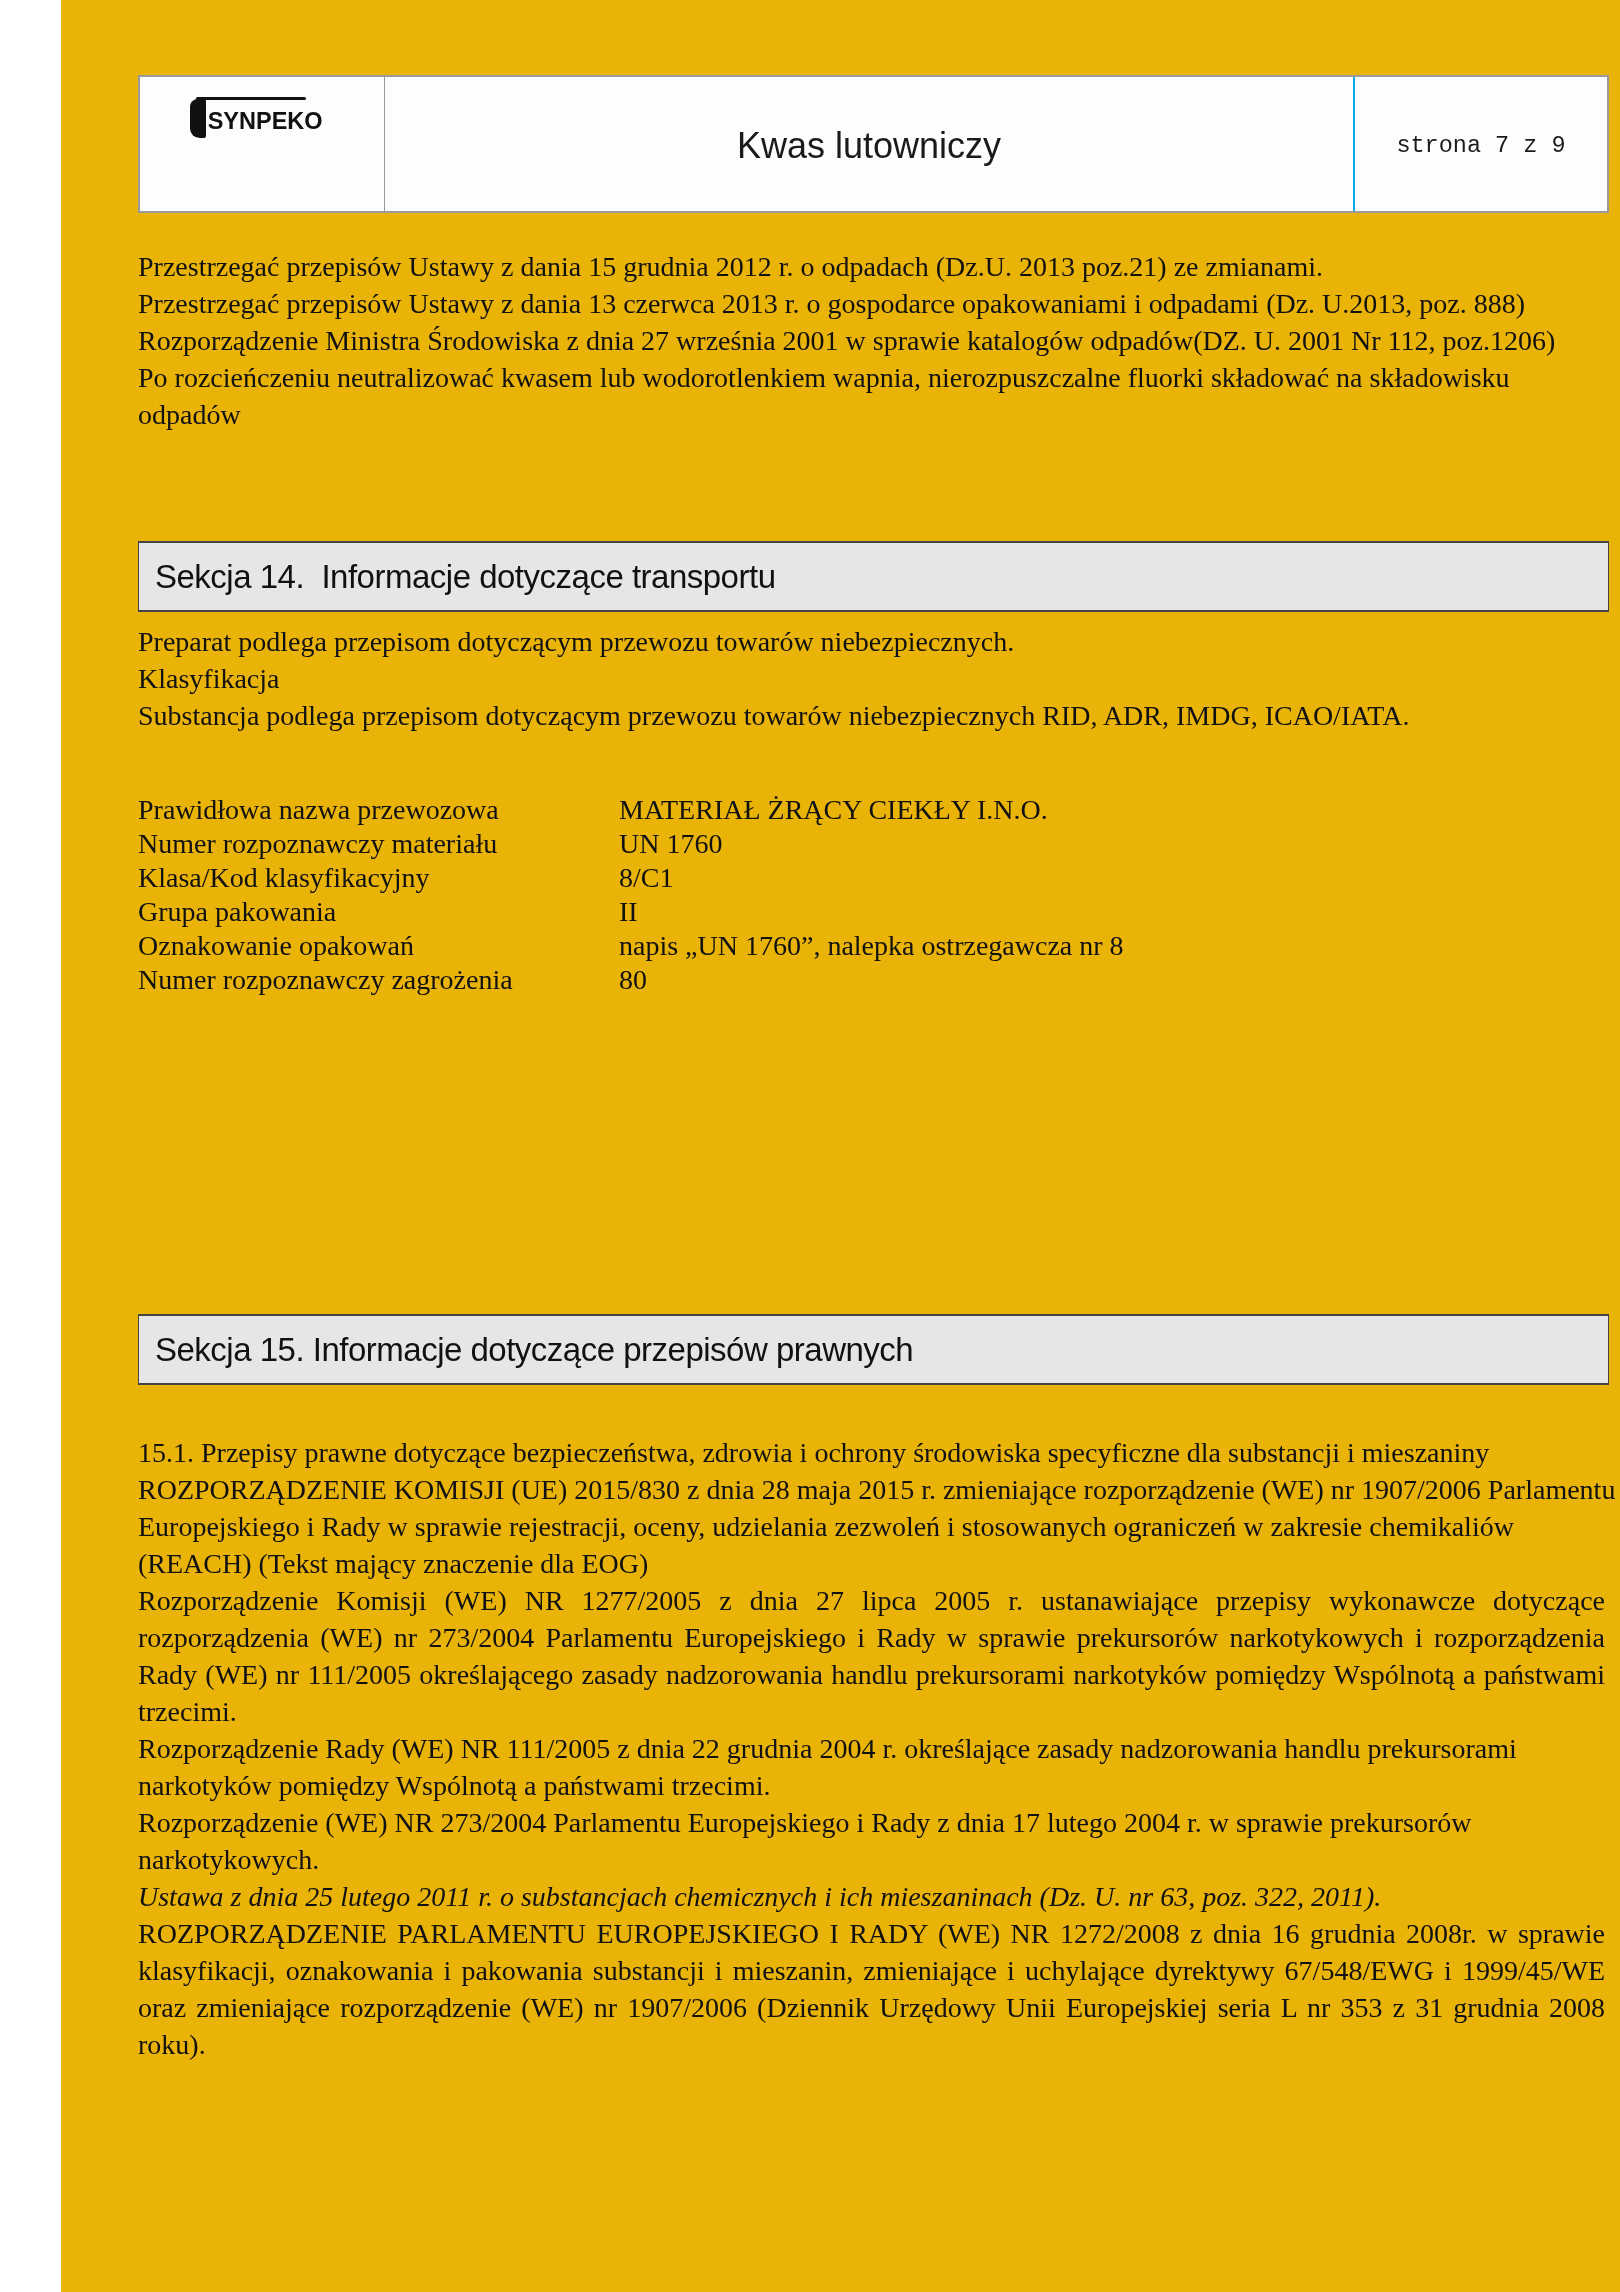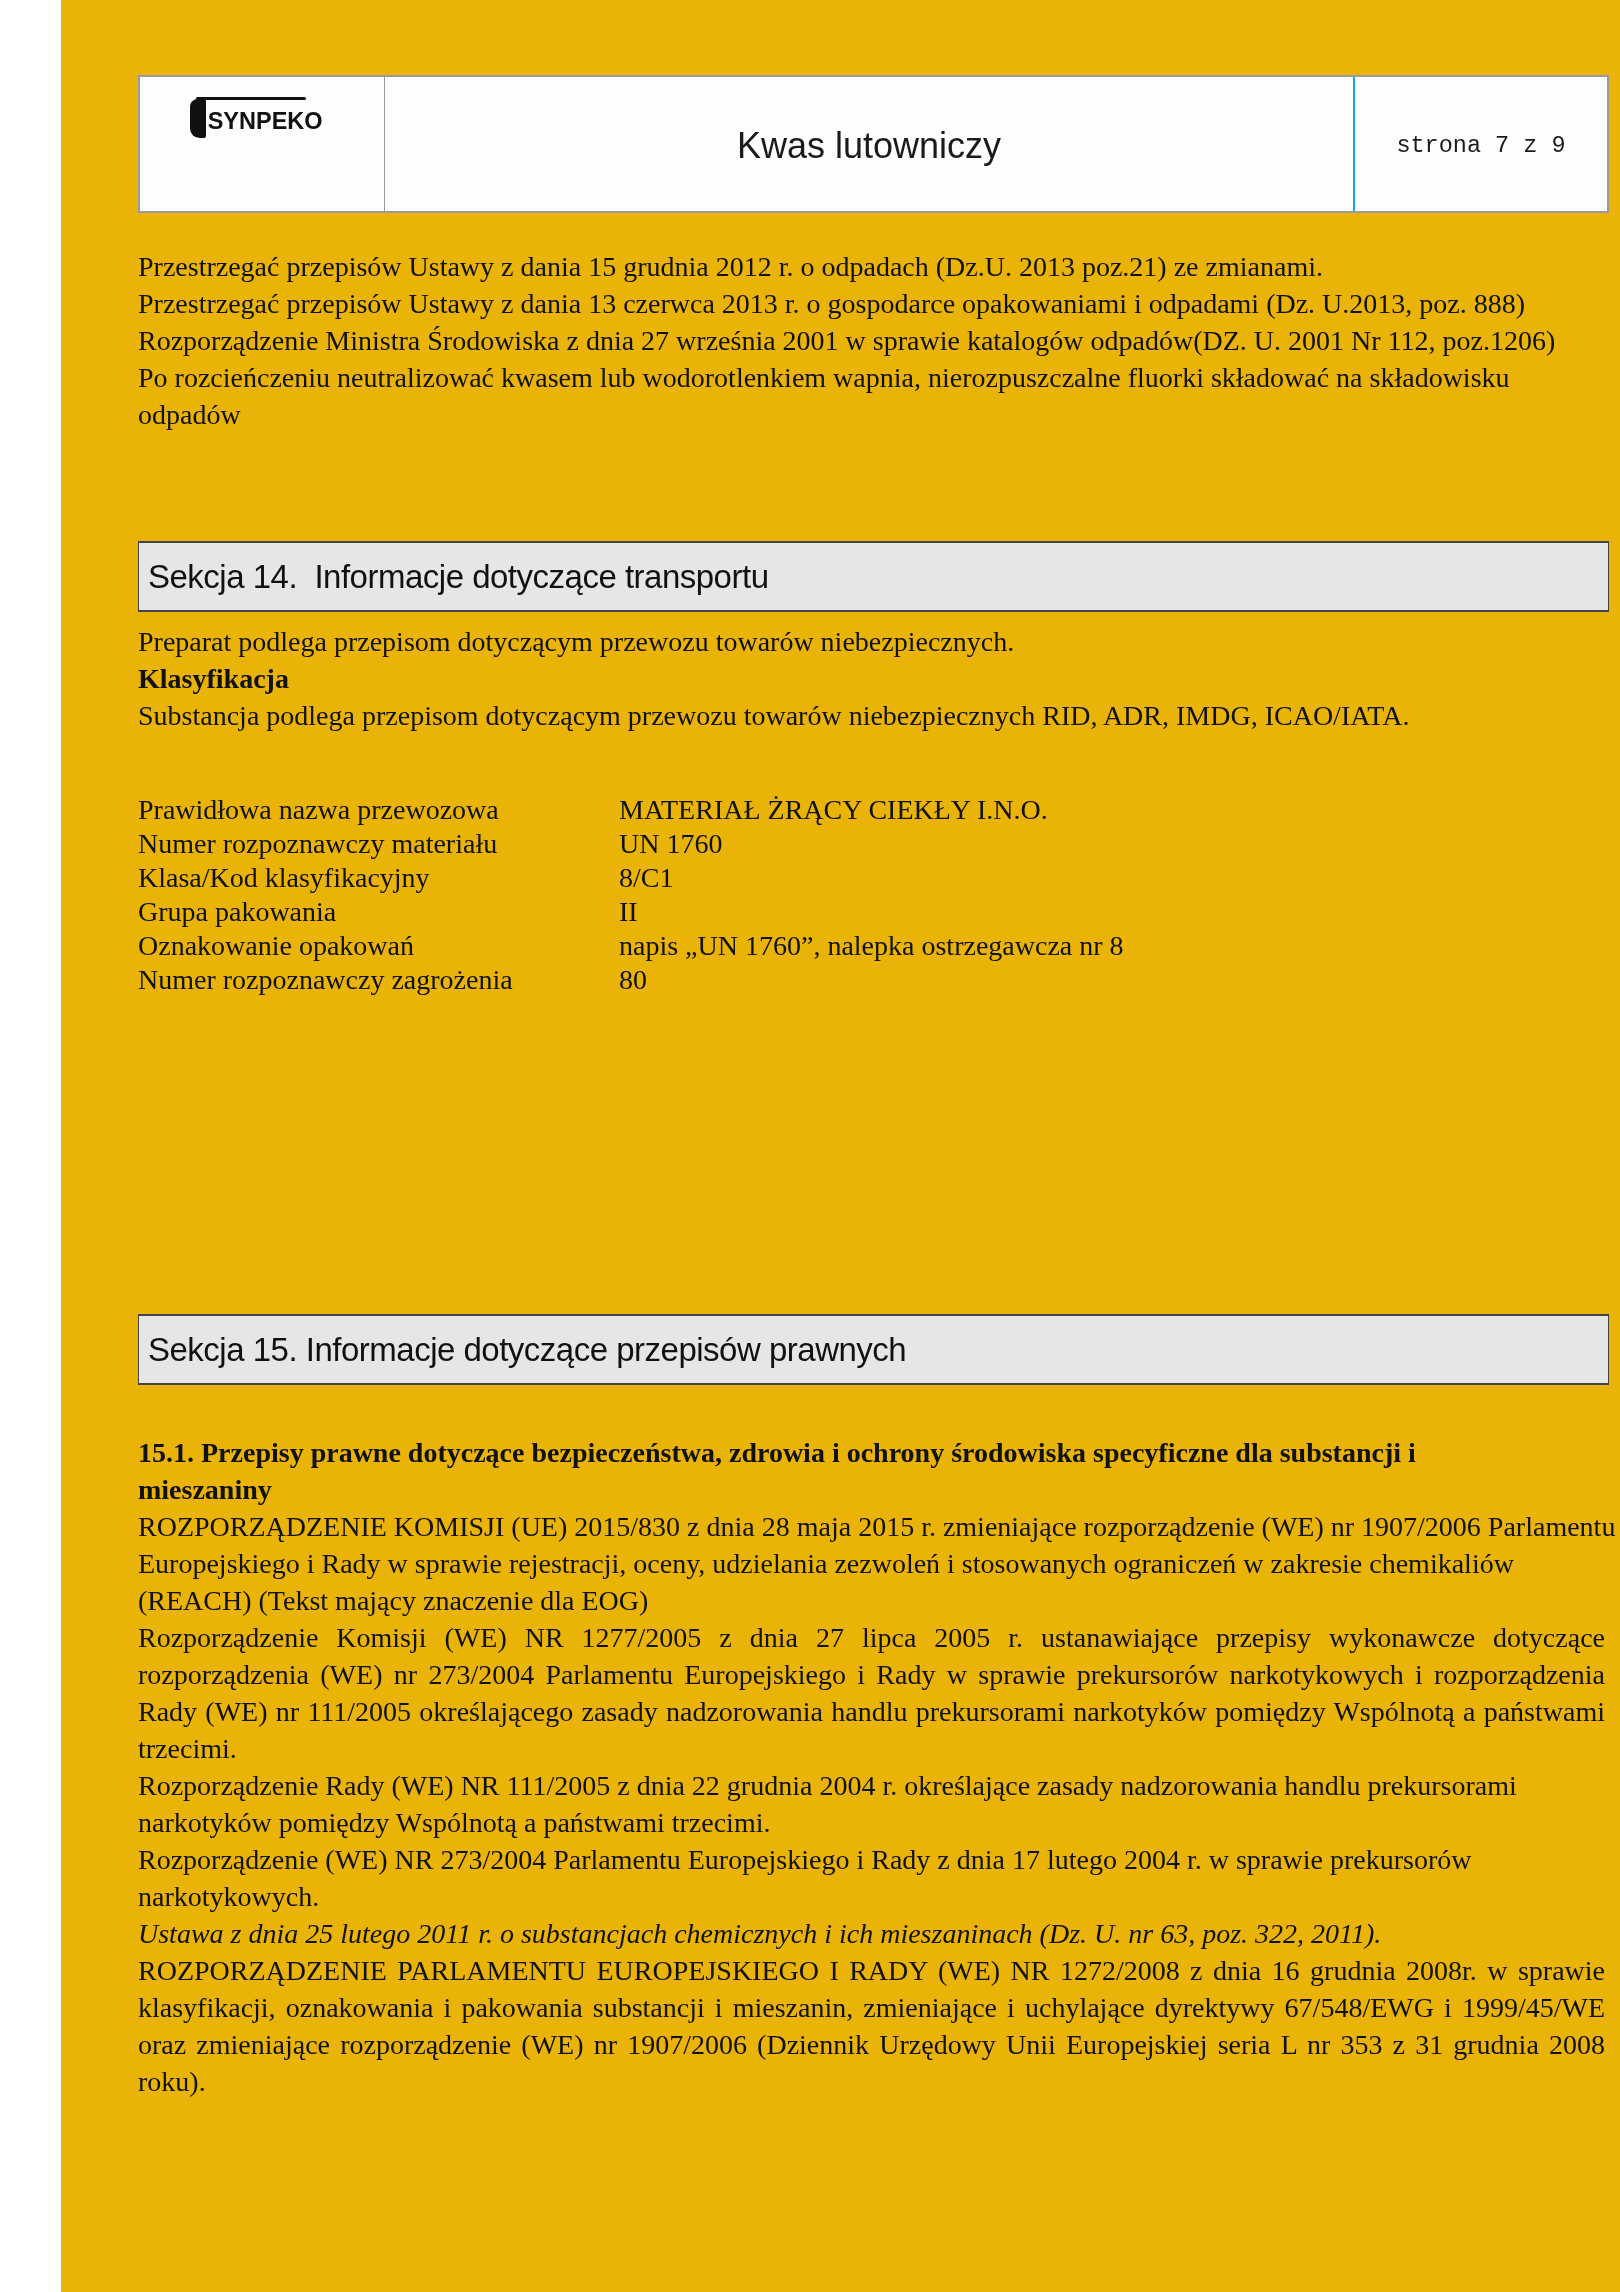--- a/index.html
+++ b/index.html
@@ -18,26 +18,26 @@
     .logo .bar { position: absolute; left: 5.9px; top: -2px; width: 110px; height: 3.9px; background: #111; border-radius: 2px; }
     .logo .name { font-family: "Liberation Sans", sans-serif; font-weight: bold; font-size: 23.5px; letter-spacing: 0px; color: #111; margin-top: 5.9px; }
     .doc-title { font-family: "Liberation Sans", sans-serif; font-size: 36px; color: #1a1a1a; margin-top: 3.9px; }
     .page-num { font-family: Liberation Mono, monospace; font-size: 23.5px; color: #1a1a1a; margin-top: 3.9px; }
 
     
     .text { font-family: "Liberation Serif", serif; font-size: 28px; line-height: 37px; color: #111; }
     .block { position: absolute; left: 77px; width: 1467px; }
     .block p { margin: 0; }
     .justify { text-align: justify; text-align-last: left; }
-    .bold { font-weight: bold; }
+    .bold { font-weight: normal; }
 
     
     .section-bar { position: absolute; left: 77px; width: 1471px; height: 71px; box-sizing: border-box;
       background: #e6e6e6; border: 1px solid #444; border-bottom: 2.9px solid #444; border-top: 2px solid #444;
-      display: flex; align-items: center; padding-left: 9px; }
+      display: flex; align-items: center; padding-left: 16px; }
     .section-title { font-family: "Liberation Sans", sans-serif; font-size: 33px; color: #111; letter-spacing: -0.5px; white-space: pre; }
 
     
     .kv { position: absolute; left: 77px; top: 791px; }
     .kv .row { display: flex; height: 34px; }
     .kv .k { width: 481px; }
     .kv .v { }
   </style>
 </head>
 <body>

